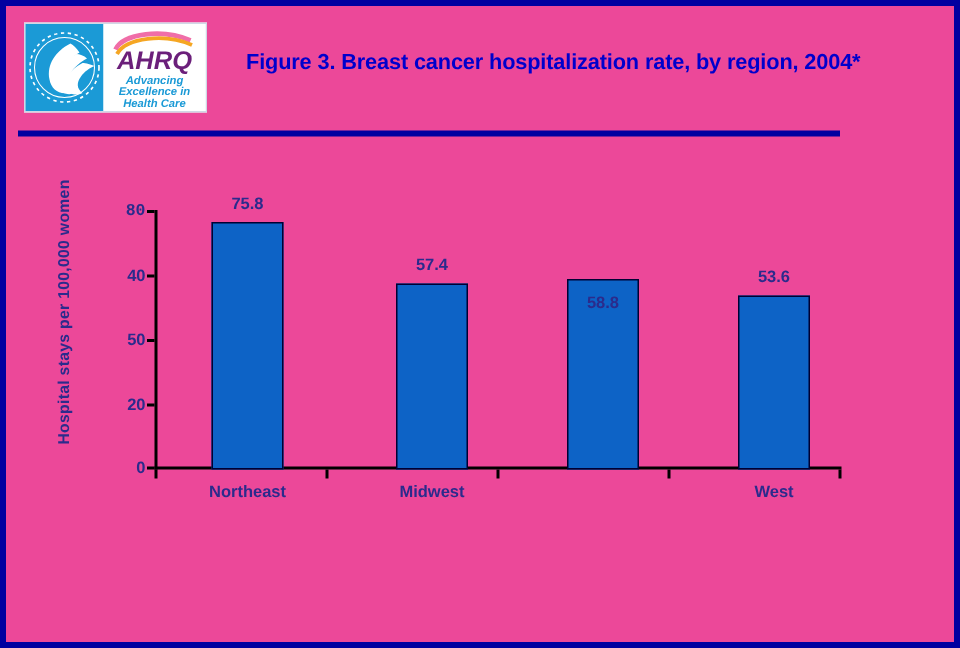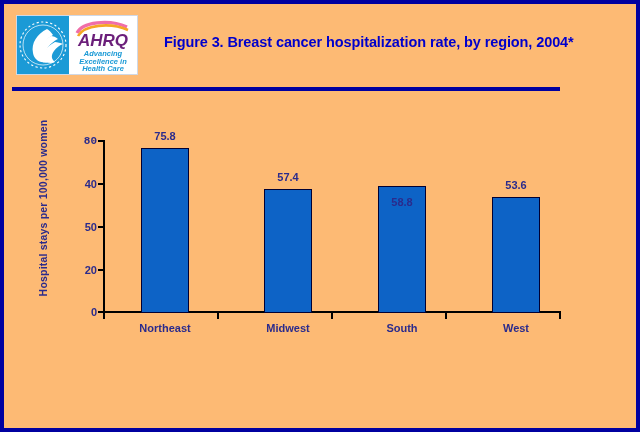--- a/index.html
+++ b/index.html
@@ -6,21 +6,21 @@
     margin: 0;
     padding: 0;
     background: #ffffff;
   }
   #page {
     position: relative;
     width: 640px;
     height: 432px;
     box-sizing: border-box;
     border: 4px solid #0000a0;
-    background: #fdba74;
+    background: #ec4899;
     font-family: "Liberation Sans", sans-serif;
     overflow: hidden;
   }
 
   
   #header {
     position: absolute;
     left: 0; top: 0;
     width: 632px;
     height: 80px;
@@ -230,18 +230,17 @@
     <div class="bar" style="left:374px; top:96px;  width:48px; height:127px;"></div>
     <div class="bar" style="left:488px; top:107px; width:48px; height:116px;"></div>
 
     <div class="bar-value" style="left:131px; top:40px;">75.8</div>
     <div class="bar-value" style="left:254px; top:81px;">57.4</div>
     <div class="bar-value" style="left:368px; top:78px;margin-top:28px;">58.8</div>
     <div class="bar-value" style="left:482px; top:89px;">53.6</div>
 
     <div class="cat-label" style="left:106px;">Northeast</div>
     <div class="cat-label" style="left:229px;">Midwest</div>
-    <div class="cat-label" style="left:343px;">South</div>
     <div class="cat-label" style="left:457px;">West</div>
   </div>
 
 
 </div>
 
 </body></html>

